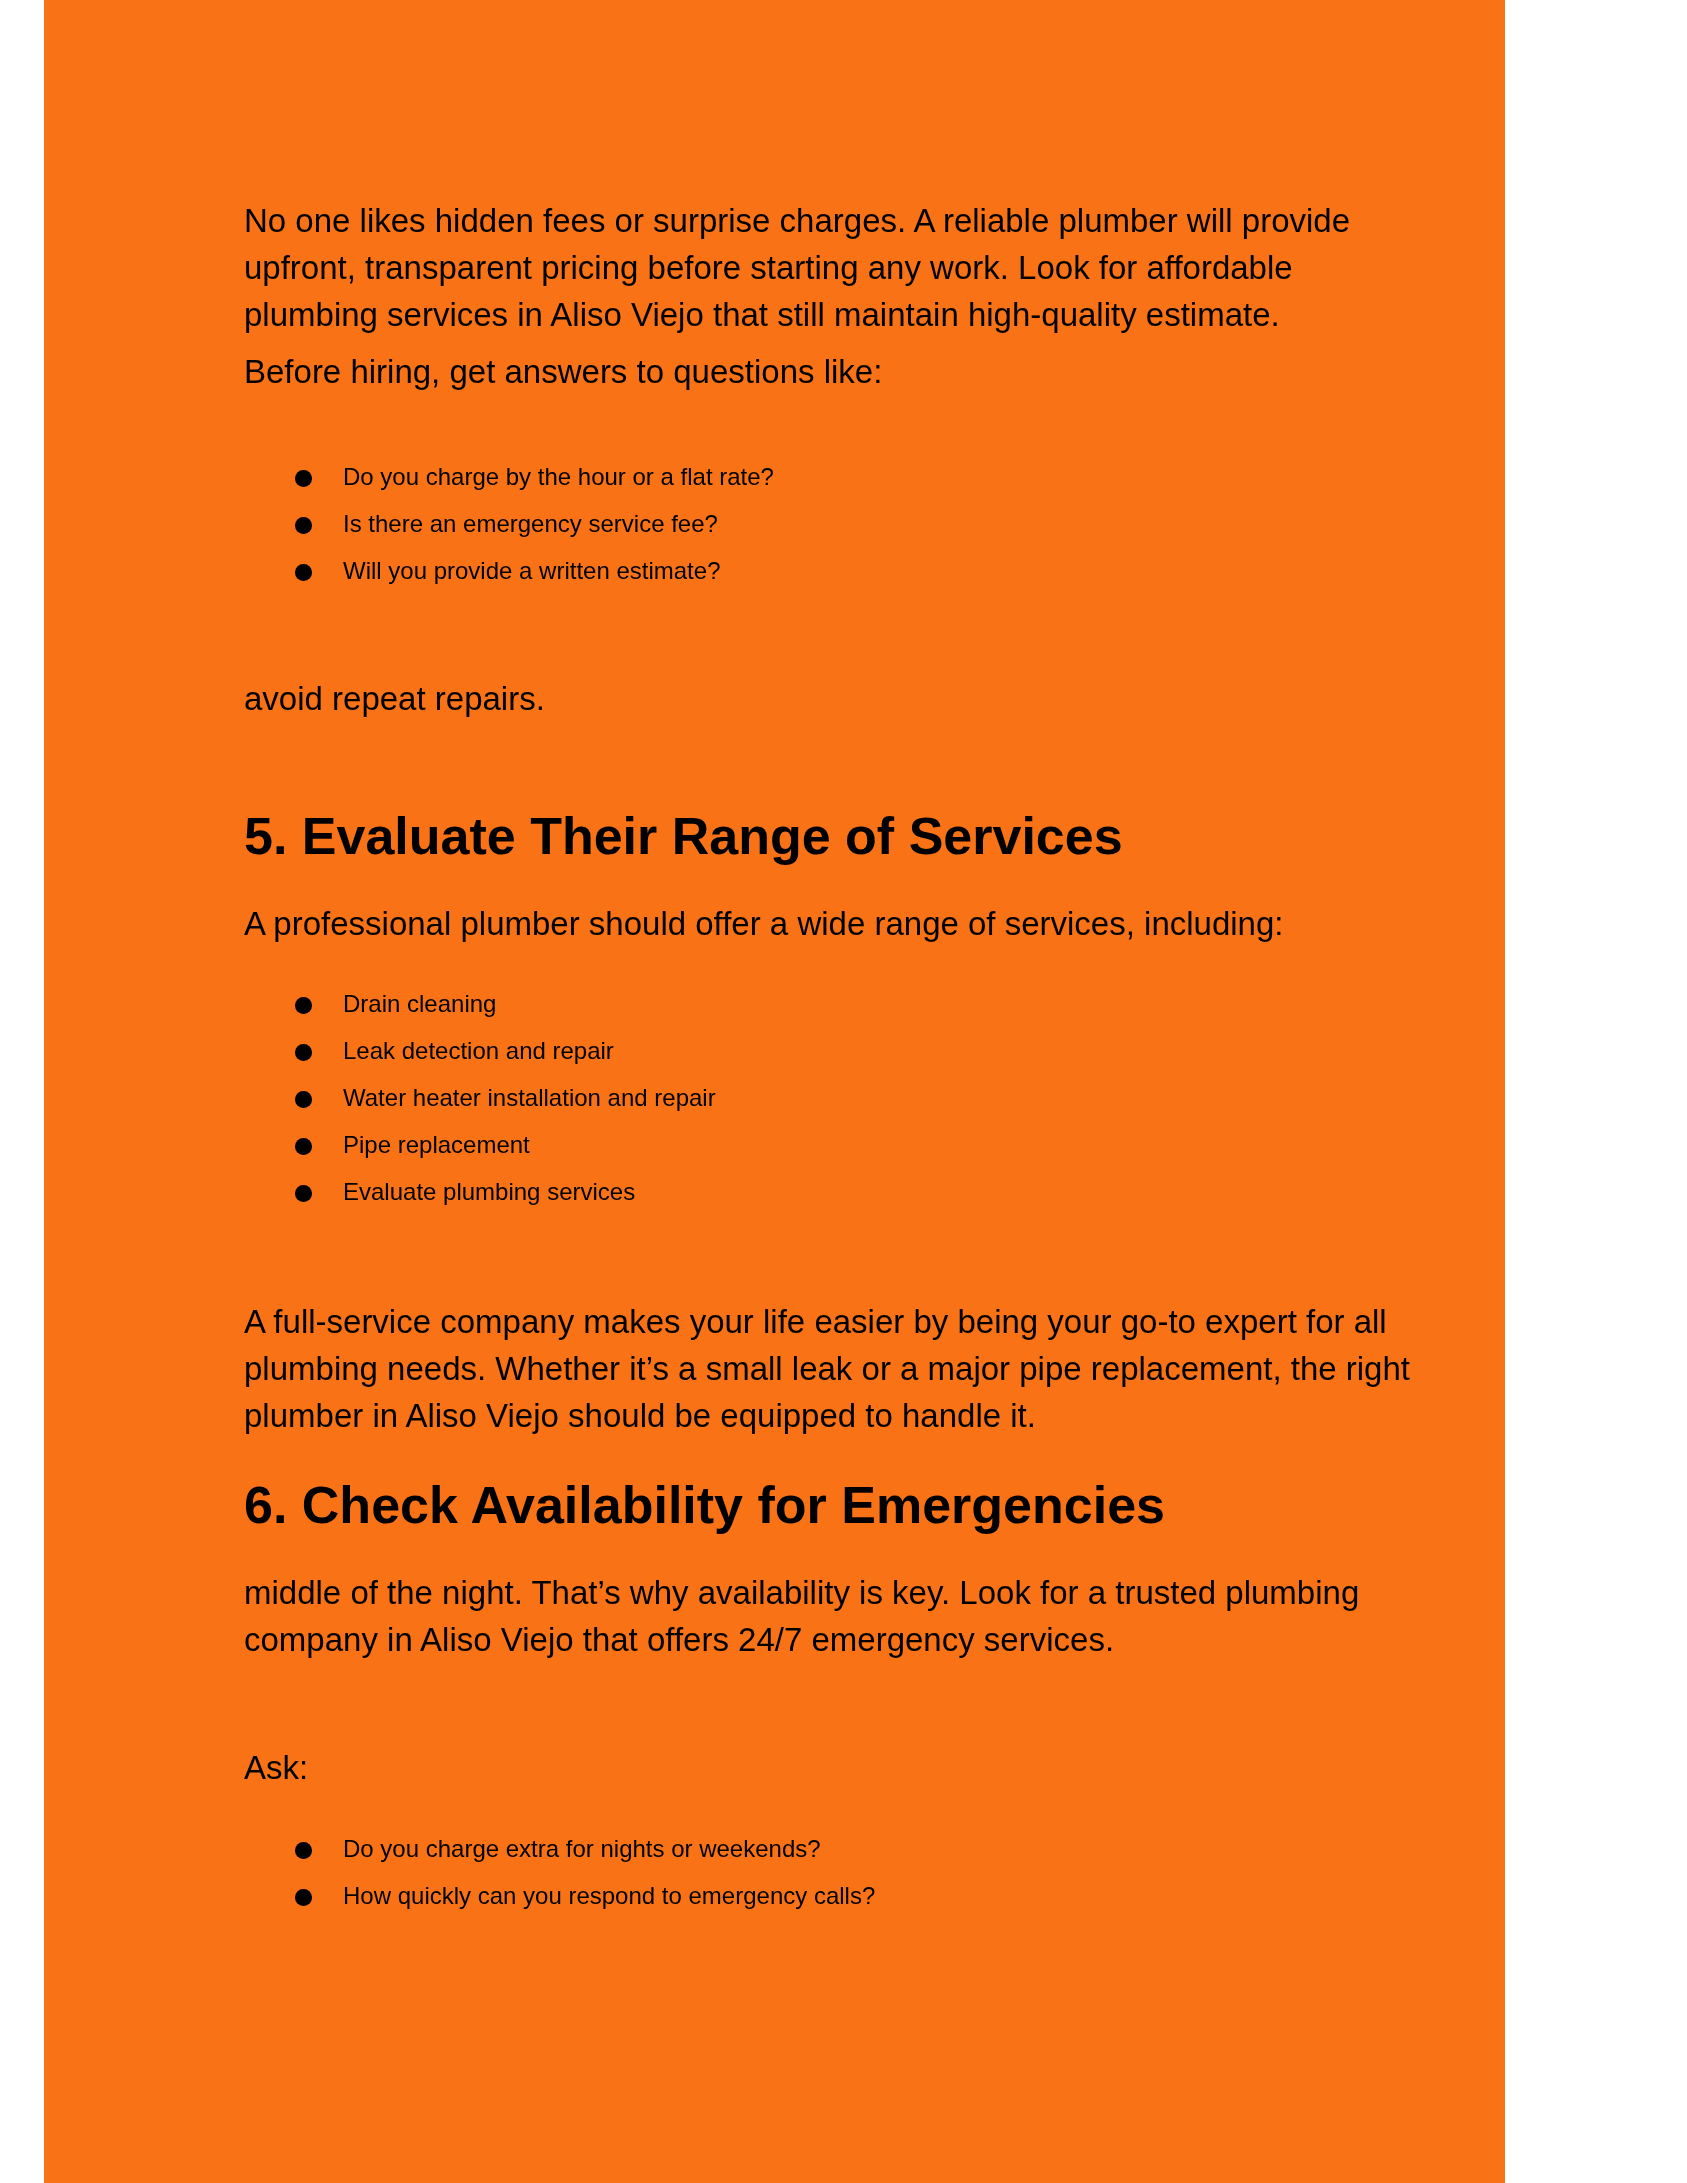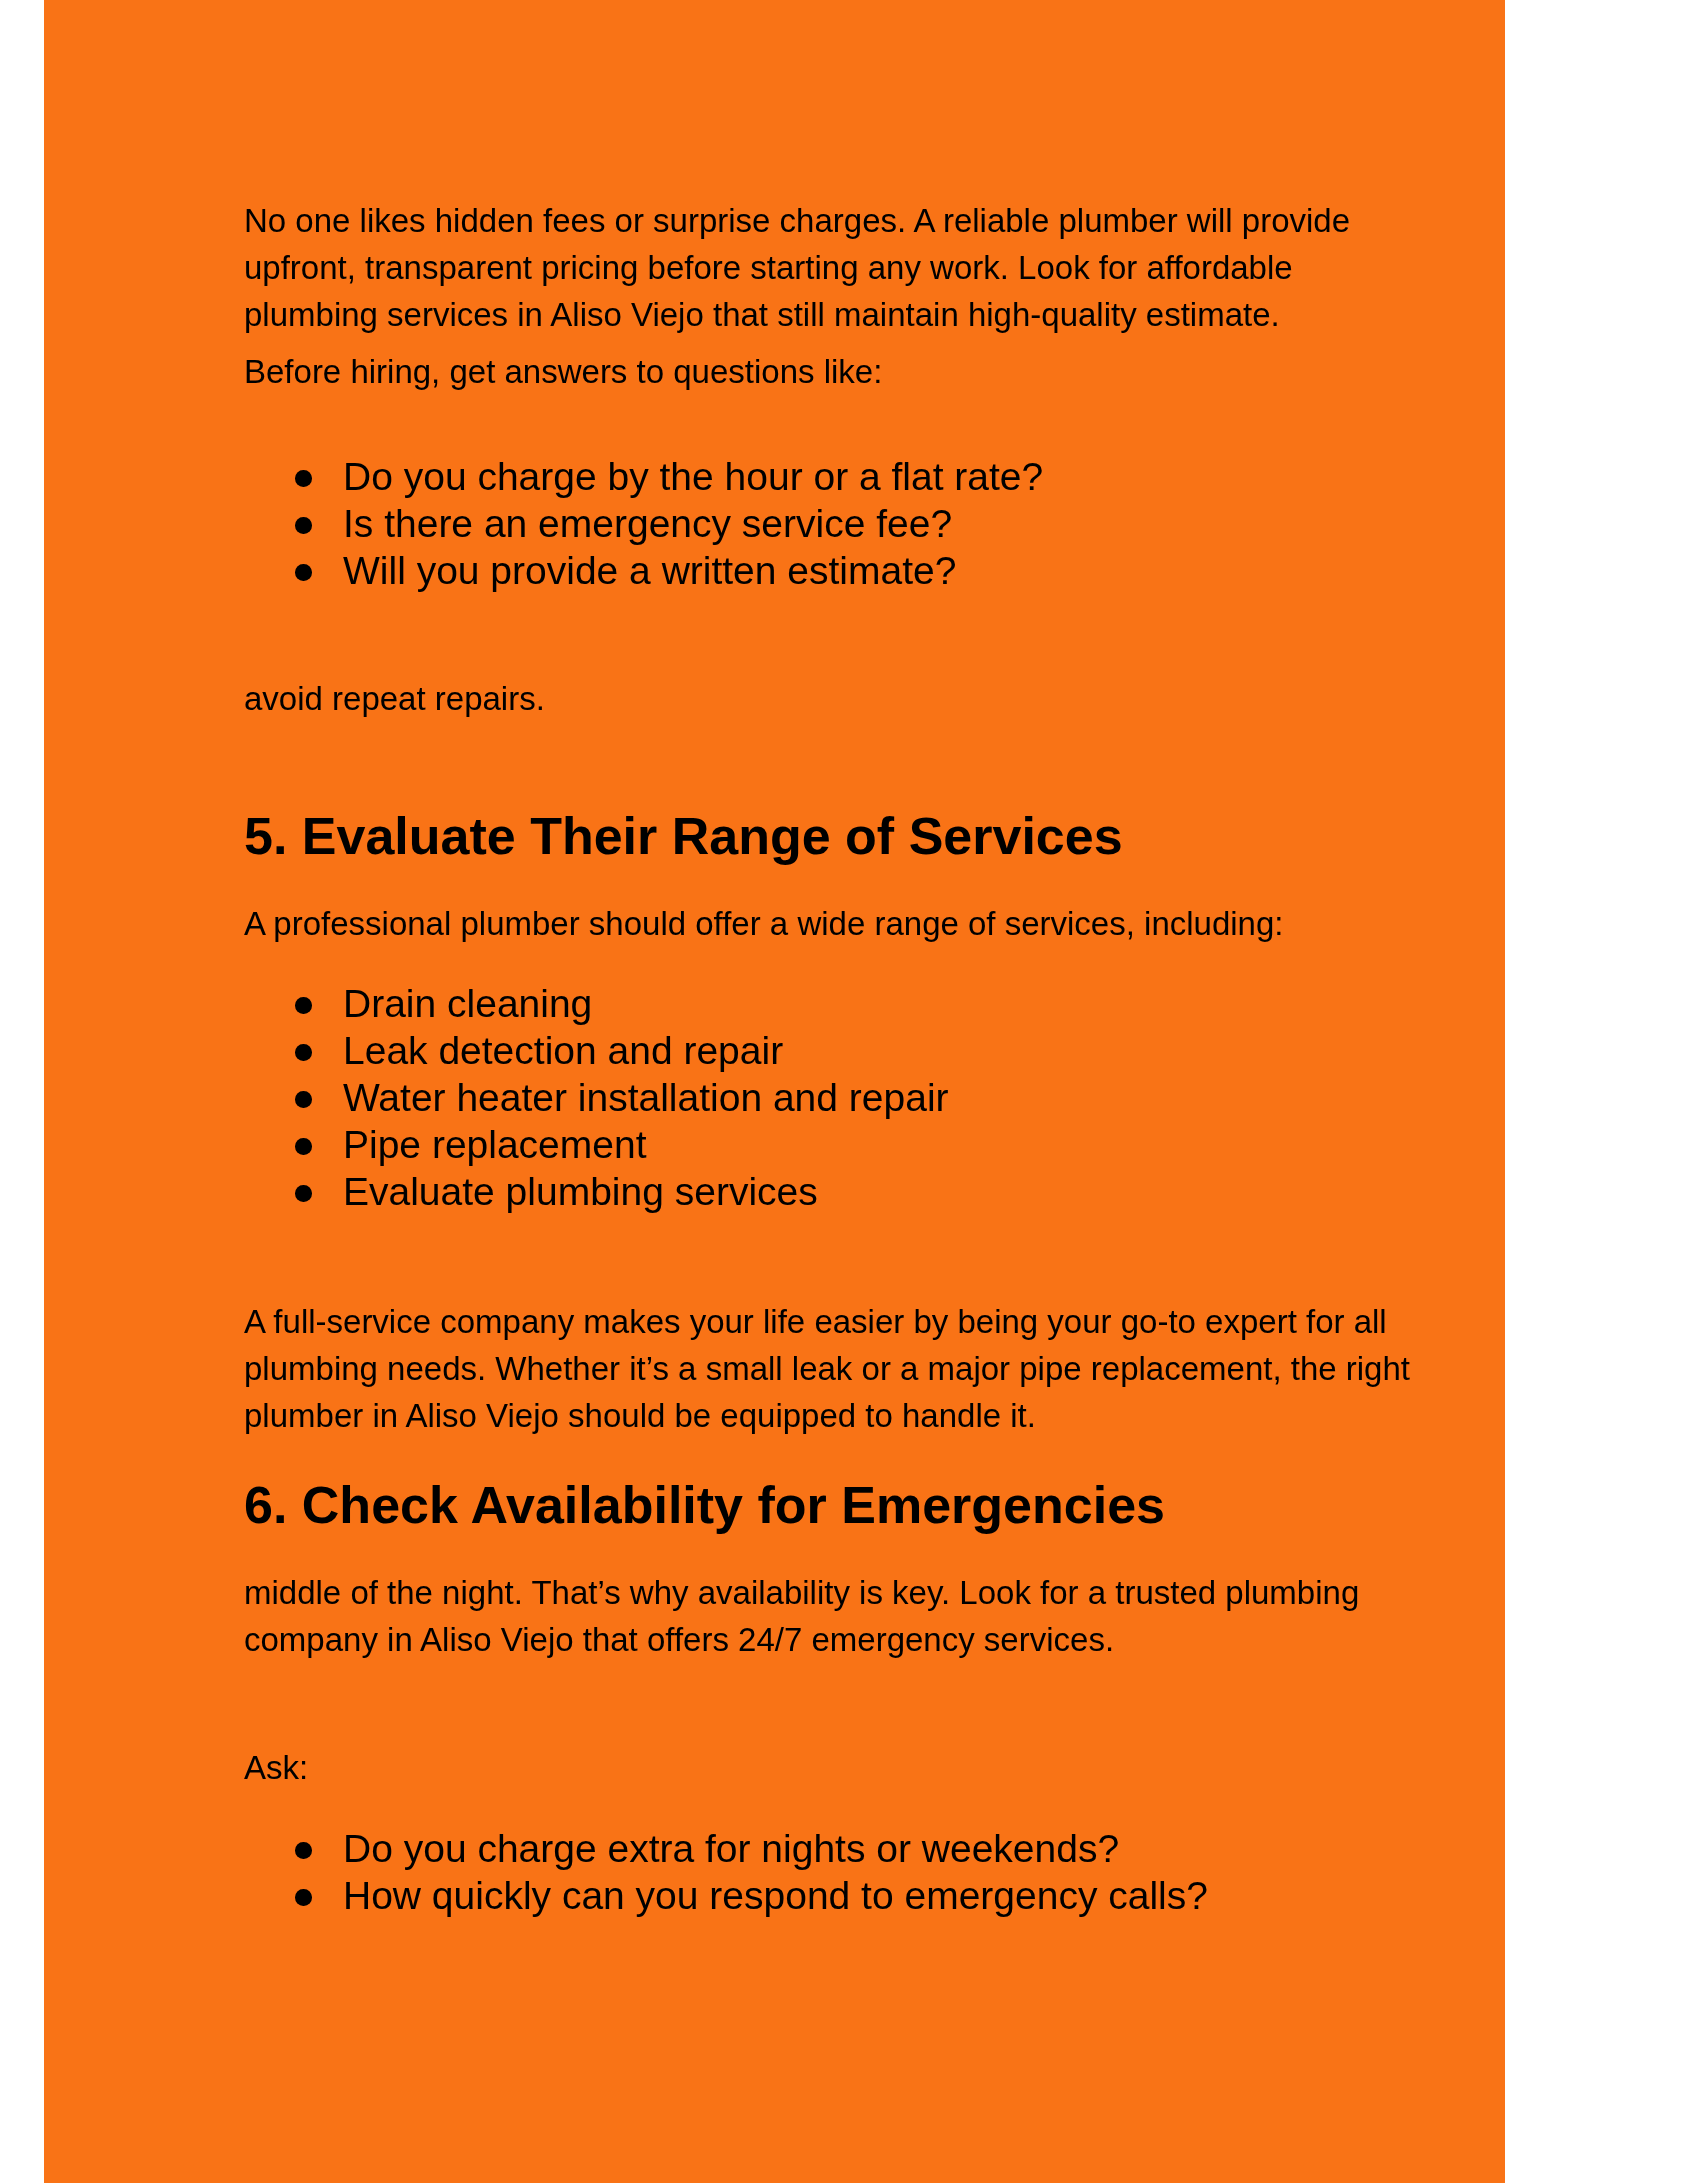--- a/index.html
+++ b/index.html
@@ -45,21 +45,21 @@
       left: 200px;
     }
     ul.bullets {
       list-style: none;
       padding: 0;
       margin: 0;
       left: 200px;
     }
     ul.bullets li {
       position: relative;
-      font-size: 39px;
+      font-size: 24px;
       line-height: 47px;
       height: 47px;
       white-space: nowrap;
       padding-left: 99px;
     }
     ul.bullets li .dot {
       position: absolute;
       left: 51px;
       top: 17px;
       width: 16.5px;

